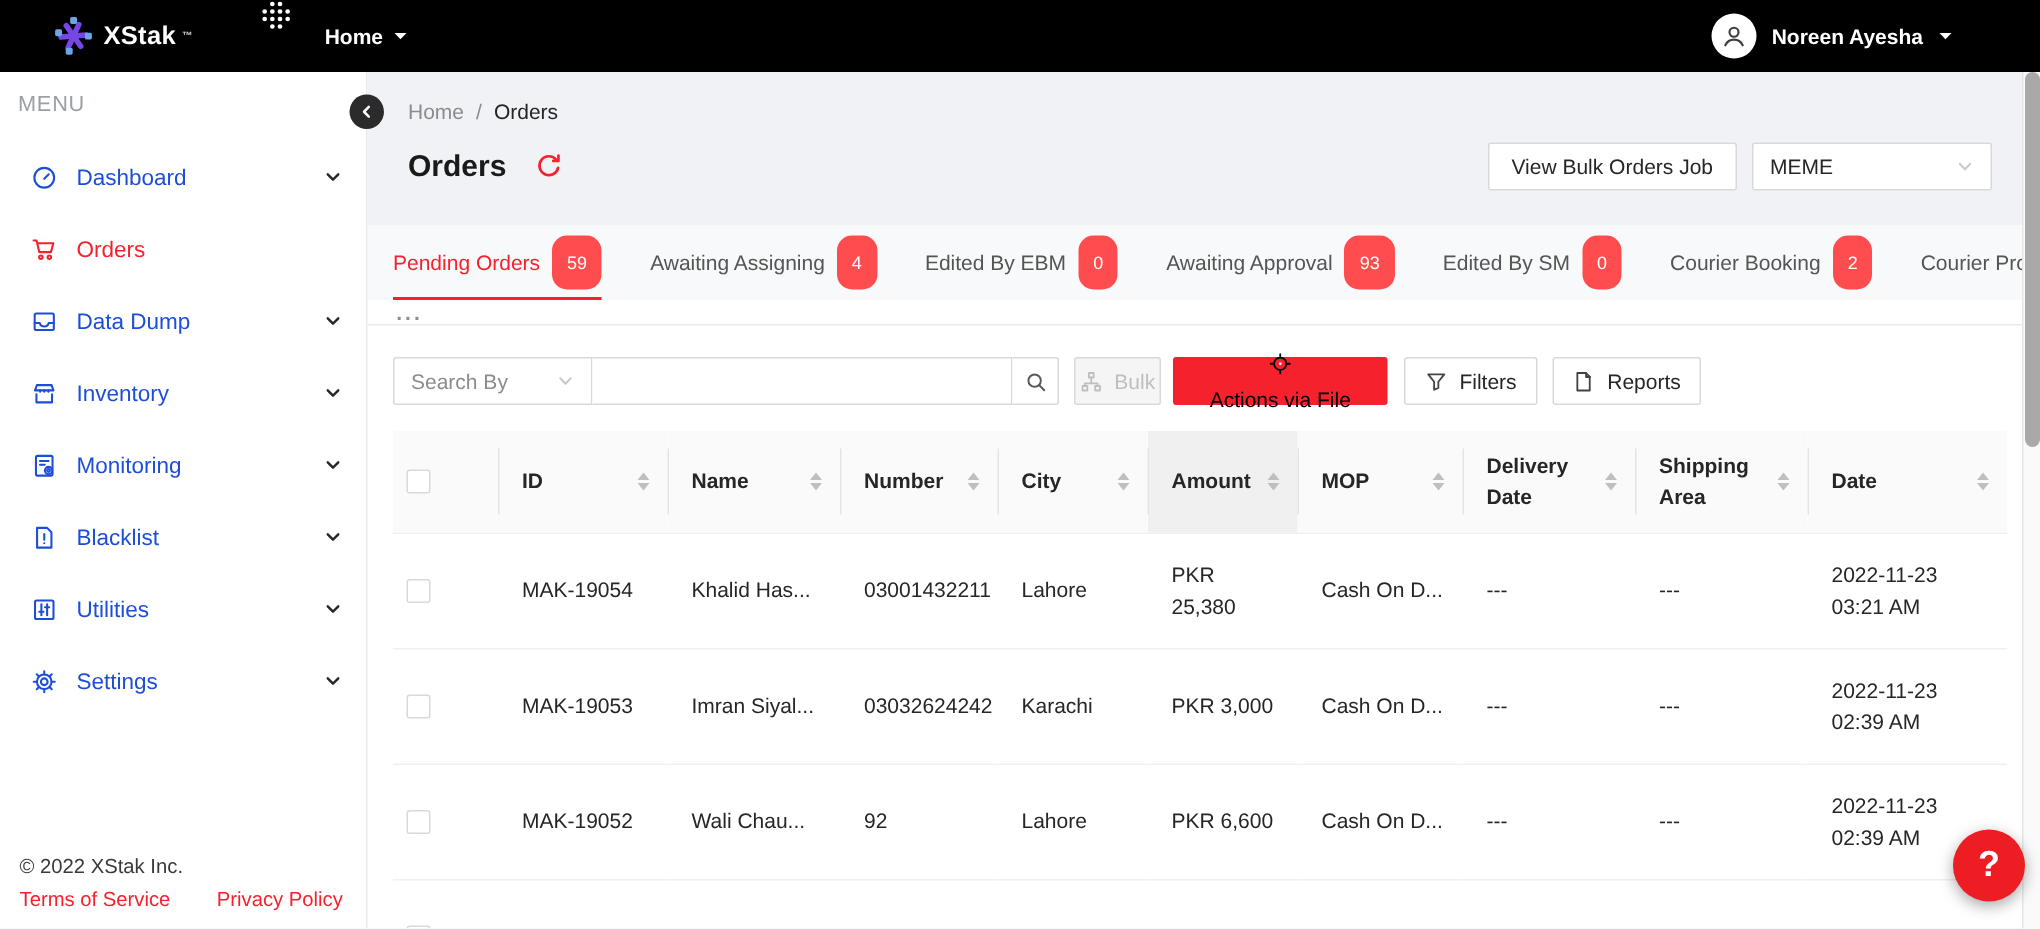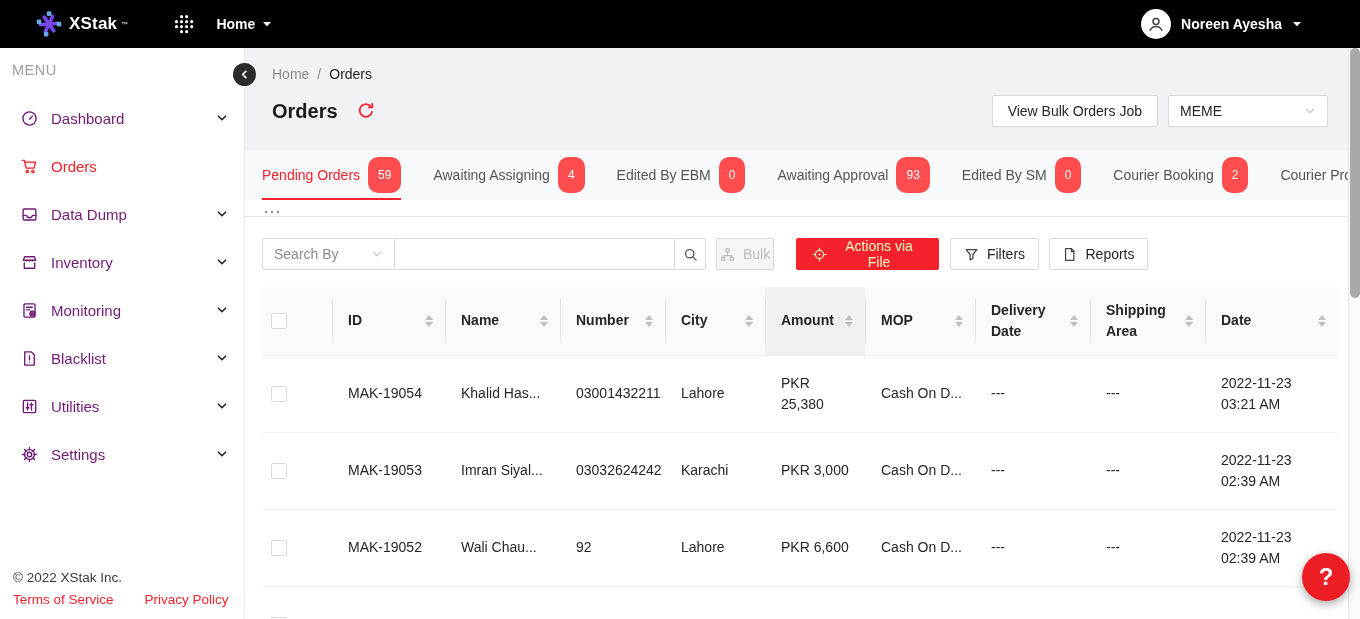--- a/index.html
+++ b/index.html
@@ -7,35 +7,35 @@
     --border:#d9d9d9; --line:#f0f0f0; --text:#262626; --muted:#8c8c8c;
     --page-bg:#f0f2f5;
   }
   *{box-sizing:border-box; margin:0; padding:0;}
   html,body{width:1360px; height:619px; overflow:hidden;}
   body{font-family:"Liberation Sans","DejaVu Sans",sans-serif; background:var(--page-bg); color:var(--text); position:relative; font-size:14px;}
   svg{display:block;}
   .ico svg{fill:none; stroke:currentColor; stroke-width:1.3; stroke-linecap:round; stroke-linejoin:round;}
 
   
-  .topbar{position:absolute; left:0; top:0; width:1360px; height:48px; background:#000; display:flex; align-items:center; color:#fff; z-index:40;}
+  .topbar{position:absolute; left:0; top:0; width:1360px; height:48px; background:#000; display:flex; color:#fff; z-index:40;}
   .brand{display:flex; align-items:center; gap:7px; margin-left:36px; font-weight:bold; font-size:17px; letter-spacing:.2px;}
   .brand sup{font-size:7px; color:#cfcfcf; margin-left:-3px;}
   .apps{margin-left:46px; width:20px; height:20px; cursor:pointer;}
   .nav-home{margin-left:22px; display:flex; align-items:center; gap:7px; font-weight:bold; font-size:14px; cursor:pointer;}
   .top-spacer{flex:1;}
   .user{display:flex; align-items:center; gap:10px; margin-right:58px; font-weight:bold; font-size:14px; cursor:pointer;}
   .avatar{width:30px; height:30px; border-radius:50%; background:#fff; display:flex; align-items:center; justify-content:center; color:#3d3d3d;}
   .caret{width:10px; height:10px;}
 
   
   .sidebar{position:absolute; left:0; top:48px; width:245px; bottom:0; background:#fff; border-right:1px solid #ececec; z-index:5;}
   .menu-label{padding:14px 0 0 12px; color:#9aa0a6; font-size:14.5px; letter-spacing:.5px;}
   .side-nav{margin-top:16px;}
-  .side-item{height:48px; display:flex; align-items:center; padding:0 16px 0 21px; font-size:15px; color:#701a75; cursor:pointer;}
+  .side-item{height:48px; display:flex; align-items:center; padding:0 16px 0 21px; font-size:15px; color:#1d4ed8; cursor:pointer;}
   .side-item.active{color:var(--accent);}
   .side-icon{width:17px; height:17px; margin-right:13px; flex:0 0 auto;}
   .side-icon svg{width:17px; height:17px;}
   .side-label{flex:1;}
   .side-chev{width:12px; height:12px; color:#262626;}
   .side-chev svg{width:12px; height:12px; stroke-width:1.6;}
   .side-footer{position:absolute; left:13px; bottom:12px; font-size:13.5px;}
   .copyright{color:#3a3a3a; margin-bottom:7px;}
   .legal{display:flex; gap:31px;}
   .legal a{color:var(--accent); text-decoration:none; cursor:pointer;}
@@ -70,21 +70,21 @@
   .toolbar{margin-top:21px; padding-left:17px; display:flex; align-items:center; height:32px;}
   .search-by{width:133px; height:32px; border:1px solid var(--border); border-radius:2px 0 0 2px; background:#fff; display:flex; align-items:center; justify-content:space-between; padding:12px 11px; color:#8c8c8c; cursor:pointer;}
   .search-by .chev{width:12px; height:12px; color:#c9c9c9;}
   .search-by .chev svg{width:12px; height:12px;}
   .search-input{width:280px; height:32px; border:1px solid var(--border); border-left:none; padding:0 10px; font-size:14px; outline:none; font-family:inherit;}
   .search-btn{width:31px; height:32px; border:1px solid var(--border); border-left:none; background:#fff; display:flex; align-items:center; justify-content:center; color:#595959; cursor:pointer; border-radius:0 2px 2px 0;}
   .search-btn svg{width:15px; height:15px; stroke-width:1.4;}
   .btn .bicon{width:15px; height:15px;}
   .btn .bicon svg{width:15px; height:15px;}
   .btn-bulk{margin-left:10px; background:#f5f5f5; color:#bfbfbf; cursor:not-allowed; width:58px;}
-  .btn-danger{margin-left:22px; background:var(--accent); border-color:var(--accent); color:#fef9c3; width:143px;}
+  .btn-danger{margin-left:8px; background:var(--accent); border-color:var(--accent); color:#000000; width:143px;flex-direction:column;}
   .btn-filters{margin-left:11px; width:89px;}
   .btn-reports{margin-left:10px; width:99px;}
 
   
   .table-wrap{margin-top:17px; padding-left:17px;}
   table{width:1076px; border-collapse:collapse; table-layout:fixed;}
   th{height:68px; background:#fafafa; font-weight:bold; font-size:14px; color:var(--text); text-align:left; padding:0 12px 0 16px; position:relative; border-bottom:1px solid var(--line); cursor:pointer;}
   th.sorted{background:#f0f0f0;}
   th:not(:first-child)::before{content:""; position:absolute; left:0; top:12px; bottom:12px; width:1px; background:#e4e4e4;}
   .th-inner{display:flex; align-items:center; justify-content:space-between; gap:4px;}

